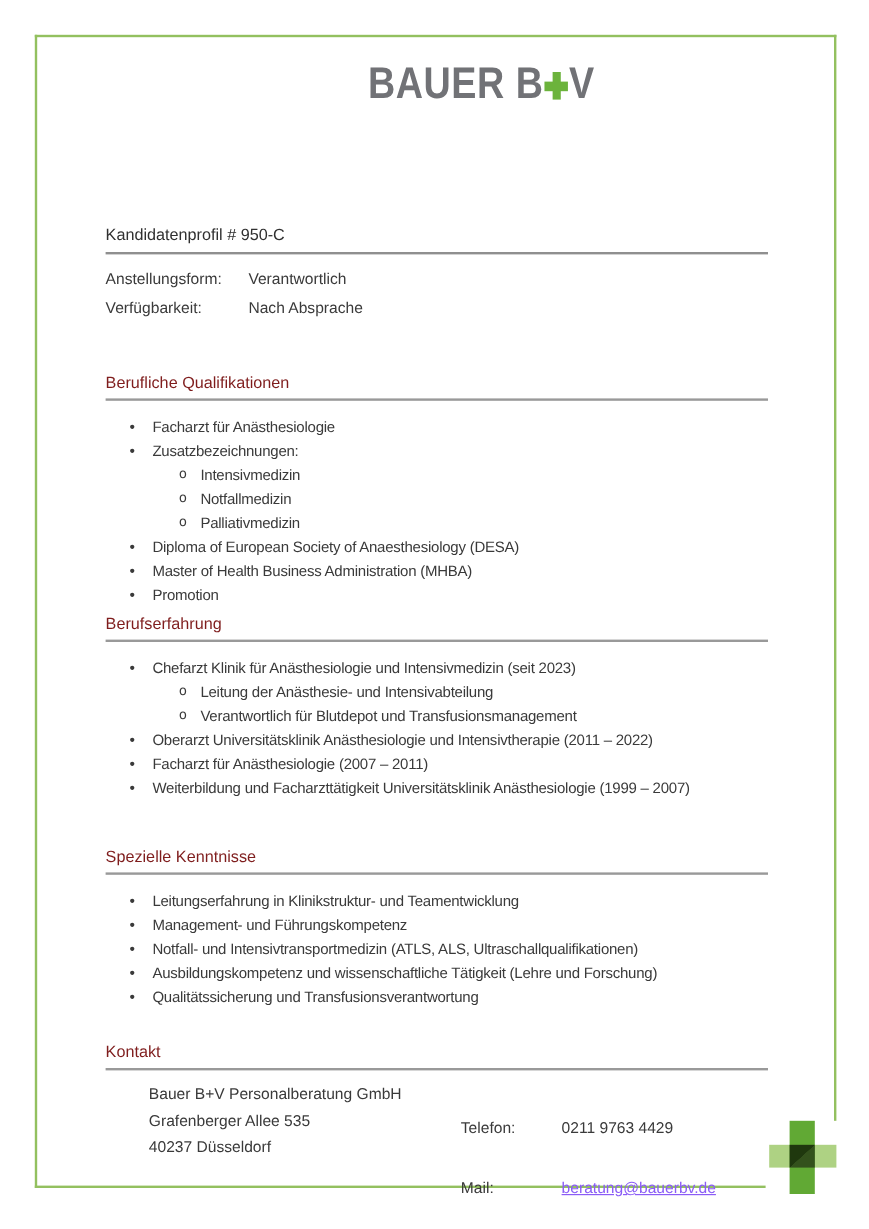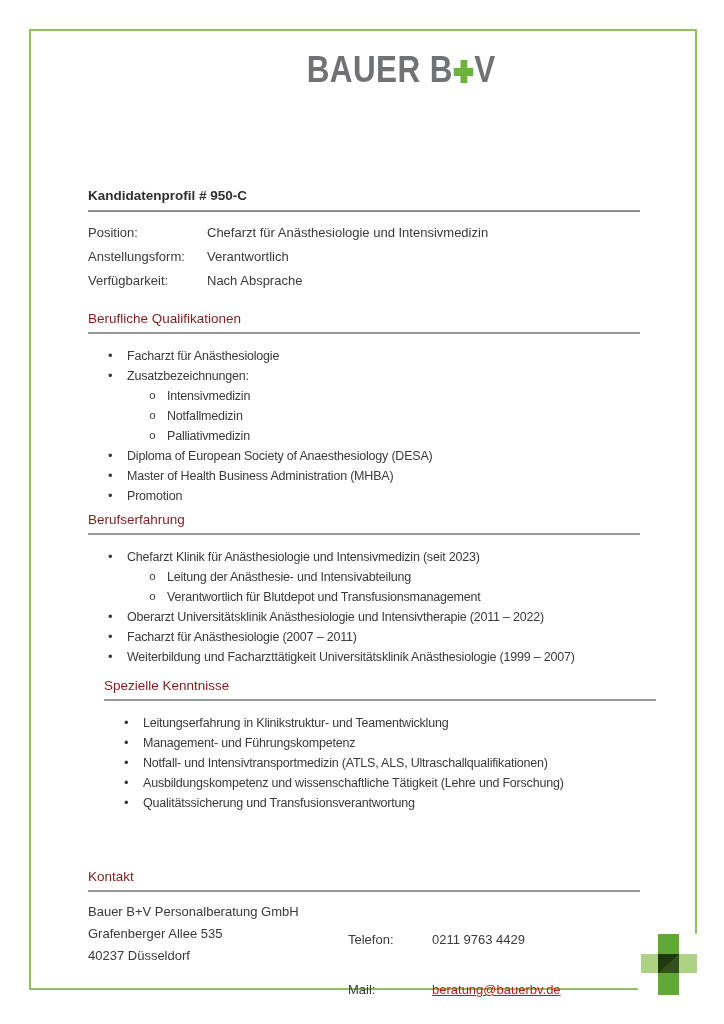--- a/index.html
+++ b/index.html
@@ -37,52 +37,52 @@
     white-space:nowrap;
   }
   .logo-plus { position:relative; width:23px; height:23px; display:inline-block; margin:2px 1px 0 1px; }
   .logo-plus::before { content:""; position:absolute; left:0; top:8px; width:23px; height:8px; background:#6cb33c; }
   .logo-plus::after  { content:""; position:absolute; left:8px; top:0; width:8px; height:23px; background:#6cb33c; }
 
   
   .block { position:absolute; left:88px; width:552px; }
 
   .profile-title {
-    font-size:13.5px; font-weight:bold; color:#303030;
+    font-size:13.5px; font-weight:normal; color:#303030;
     padding-bottom:7px; border-bottom:2px solid #8f8f8f;
     white-space:nowrap;
   }
   .info { margin-top:9px; }
   .info-row { line-height:24px; font-size:13px; white-space:nowrap; }
   .info-label { display:inline-block; width:119px; }
 
   .section-title {
     font-size:13.5px; color:#7f1d1d;
     padding-bottom:6px; border-bottom:2px solid #999999;
     white-space:nowrap;
   }
   .list { margin-top:12px; }
   .li { position:relative; padding-left:39px; line-height:20px; font-size:12.5px; letter-spacing:-0.2px; white-space:nowrap; }
   .li .marker { position:absolute; left:20px; top:0; font-size:13px; letter-spacing:0; }
   .li.l2 { padding-left:79px; }
   .li.l2 .marker { left:61px; font-family:"Liberation Mono", monospace; font-size:11.5px; }
 
   
   .contact-body { margin-top:9px; display:flex; font-size:13px; }
-  .contact-company { width:260px; }
+  .contact-company { width:260px;margin-left:36px; }
   .contact-line { line-height:22px; white-space:nowrap; }
   .contact-meta-row { line-height:22px; white-space:nowrap; }
   .contact-meta-label { display:inline-block; width:84px;margin-top:28px; }
-  .mail-link { color:#b91c1c; text-decoration:underline; }
+  .mail-link { color:#8b5cf6; text-decoration:underline; }
 
   
   #profile        { top:188px; }
   #qualifications { top:311px; }
   #experience     { top:512px; }
-  #skills         { top:678px;margin-left:16px; }
+  #skills         { top:706px; }
   #contact        { top:869px; }
 </style>
 </head>
 <body>
 
 <div class="frame frame-top"></div>
 <div class="frame frame-left"></div>
 <div class="frame frame-right"></div>
 <div class="frame frame-bottom"></div>
 
@@ -96,23 +96,20 @@
   <div class="logo">
     <span>BAUER B</span>
       <span class="logo-plus"></span>
       <span>V</span>
   </div>
 </div>
 
 <div class="block" id="profile">
   <div class="profile-title">Kandidatenprofil # 950-C</div>
   <div class="info">
-    <div class="info-row">
-      <span class="info-label">Position:</span><span>Chefarzt für Anästhesiologie und Intensivmedizin</span>
-    </div>
     <div class="info-row">
       <span class="info-label">Anstellungsform:</span><span>Verantwortlich</span>
     </div>
     <div class="info-row">
       <span class="info-label">Verfügbarkeit:</span><span>Nach Absprache</span>
     </div>
   </div>
 </div>
 
 <div class="block" id="qualifications">

